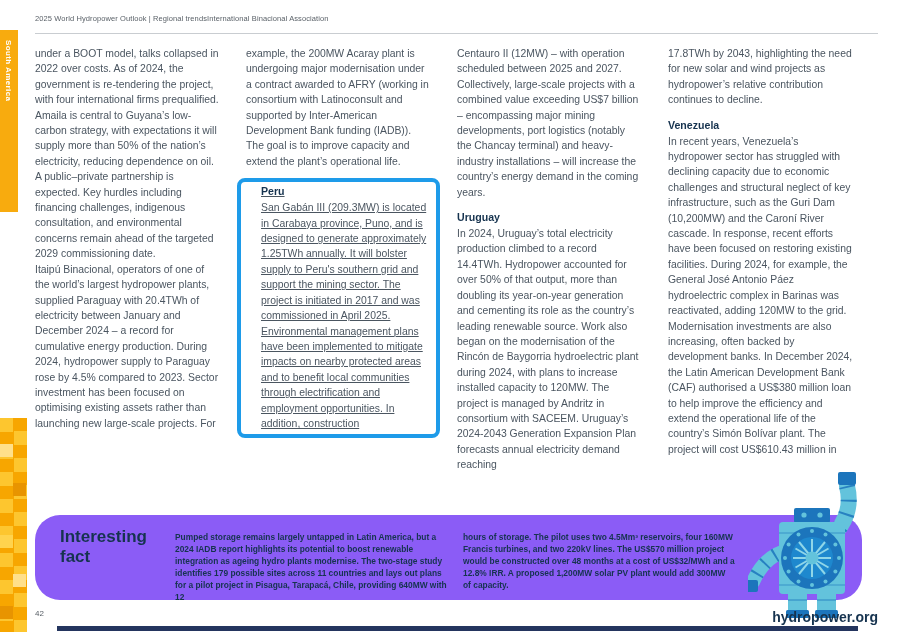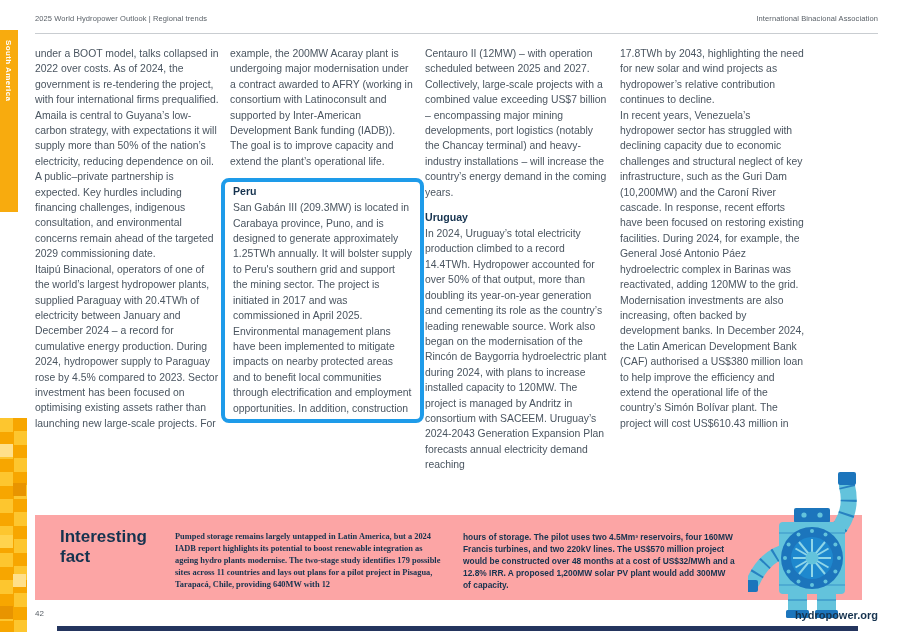--- a/index.html
+++ b/index.html
@@ -1,55 +1,55 @@
 <!DOCTYPE html>
 <html><head>
 <meta charset="utf-8">
 <style>
   html,body{margin:0;padding:0;}
   body{width:913px;height:632px;position:relative;background:#ffffff;overflow:hidden;
        font-family:"Liberation Sans",sans-serif;-webkit-font-smoothing:antialiased;}
 
   
-  .hdr{position:absolute;top:14px;left:35px;right:35px;display:flex;justify-content:space-between;
+  .hdr{position:absolute;top:14px;left:35px;right:35px;display:flex;justify-content:flex-start;
        font-size:7.5px;color:#5a6168;letter-spacing:.1px;}
   .hdr-rule{position:absolute;top:33px;left:35px;width:843px;height:1px;background:#c9cdd1;}
 
   
   .region-tab{position:absolute;left:0;top:30px;width:18px;height:182px;background:#F8AB0E;}
   .region-tab span{position:absolute;top:10px;left:4px;writing-mode:vertical-rl;
        font-size:8px;font-weight:bold;color:#ffffff;letter-spacing:.4px;}
 
   
   .checker{position:absolute;left:0;top:418px;width:27px;height:214px;
        background:conic-gradient(#F7A600 0 25%, #FDC62F 0 50%, #F7A600 0 75%, #FDC62F 0);
        background-size:27px 27px;}
   .checker i{position:absolute;width:13px;height:13px;display:block;}
 
   
-  .cols{position:absolute;left:35px;top:46px;width:822px;display:flex;gap:10px;}
+  .cols{position:absolute;left:35px;top:46px;width:822px;display:flex;gap:26px;}
   .col{width:185px;font-size:10.4px;line-height:15.4px;color:#4a5560;}
   .col p{margin:0 0 0 0;}
   .col h3{margin:10px 0 1px 0;font-size:10.6px;line-height:15px;color:#16334f;}
   .peru-box{border:4px solid #1E9BE9;border-radius:8px;margin:9px -9px 4px -9px;
-       padding:2px 8px 3px 8px;}
+       padding:2px 8px 3px 20px;text-decoration:underline;}
   .peru-box h3{margin-top:0;}
 
   
-  .fact{position:absolute;left:35px;top:515px;width:827px;height:85px;background:#fca5a5;}
+  .fact{position:absolute;left:35px;top:515px;width:827px;height:85px;background:#8b5cf6;border-radius:25px;}
   .fact-title{position:absolute;left:25px;top:12px;width:120px;font-size:17px;line-height:20px;
        font-weight:bold;color:#16334f;}
   .fact-col{position:absolute;top:16px;width:272px;font-size:8.4px;line-height:12px;
        font-weight:bold;color:#16334f;}
-  .fact-col.c1{left:140px;font-family:Liberation Serif, serif;}
+  .fact-col.c1{left:140px;}
   .fact-col.c2{left:428px;}
 
   
   .pageno{position:absolute;left:35px;top:609px;font-size:8px;color:#5a6168;}
-  .site{position:absolute;right:35px;top:609px;font-size:11px;font-weight:bold;color:#16334f;
+  .site{position:absolute;right:35px;top:609px;font-size:14px;font-weight:bold;color:#16334f;
        text-decoration:none;}
   .bottom-bar{position:absolute;left:57px;top:626px;width:801px;height:5px;background:#24355E;}
 
   
   .robot{position:absolute;left:748px;top:472px;width:126px;height:146px;}
 </style>
 </head>
 <body>
 
 <div class="hdr">
@@ -82,20 +82,21 @@
       <p>San Gabán III (209.3MW) is located in Carabaya province, Puno, and is designed to generate approximately 1.25TWh annually. It will bolster supply to Peru's southern grid and support the mining sector. The project is initiated in 2017 and was commissioned in April 2025. Environmental management plans have been implemented to mitigate impacts on nearby protected areas and to benefit local communities through electrification and employment opportunities. In addition, construction</p>
     </div>
   </div>
   <div class="col">
     <p>Centauro II (12MW) – with operation scheduled between 2025 and 2027. Collectively, large-scale projects with a combined value exceeding US$7 billion – encompassing major mining developments, port logistics (notably the Chancay terminal) and heavy-industry installations – will increase the country’s energy demand in the coming years.</p>
     <h3>Uruguay</h3>
     <p>In 2024, Uruguay’s total electricity production climbed to a record 14.4TWh. Hydropower accounted for over 50% of that output, more than doubling its year-on-year generation and cementing its role as the country’s leading renewable source. Work also began on the modernisation of the Rincón de Baygorria hydroelectric plant during 2024, with plans to increase installed capacity to 120MW. The project is managed by Andritz in consortium with SACEEM. Uruguay’s 2024-2043 Generation Expansion Plan forecasts annual electricity demand reaching</p>
   </div>
   <div class="col">
     <p>17.8TWh by 2043, highlighting the need for new solar and wind projects as hydropower’s relative contribution continues to decline.</p>
+    <h3>Venezuela</h3>
     <p>In recent years, Venezuela’s hydropower sector has struggled with declining capacity due to economic challenges and structural neglect of key infrastructure, such as the Guri Dam (10,200MW) and the Caroní River cascade. In response, recent efforts have been focused on restoring existing facilities. During 2024, for example, the General José Antonio Páez hydroelectric complex in Barinas was reactivated, adding 120MW to the grid. Modernisation investments are also increasing, often backed by development banks. In December 2024, the Latin American Development Bank (CAF) authorised a US$380 million loan to help improve the efficiency and extend the operational life of the country’s Simón Bolívar plant. The project will cost US$610.43 million in</p>
   </div>
 </div>
 
 <div class="fact">
   <div class="fact-title">Interesting fact</div>
   <div class="fact-col c1">Pumped storage remains largely untapped in Latin America, but a 2024 IADB report highlights its potential to boost renewable integration as ageing hydro plants modernise. The two-stage study identifies 179 possible sites across 11 countries and lays out plans for a pilot project in Pisagua, Tarapacá, Chile, providing 640MW with 12</div>
   <div class="fact-col c2">hours of storage. The pilot uses two 4.5Mm³ reservoirs, four 160MW Francis turbines, and two 220kV lines. The US$570 million project would be constructed over 48 months at a cost of US$32/MWh and a 12.8% IRR. A proposed 1,200MW solar PV plant would add 300MW of capacity.</div>
 </div>
 

